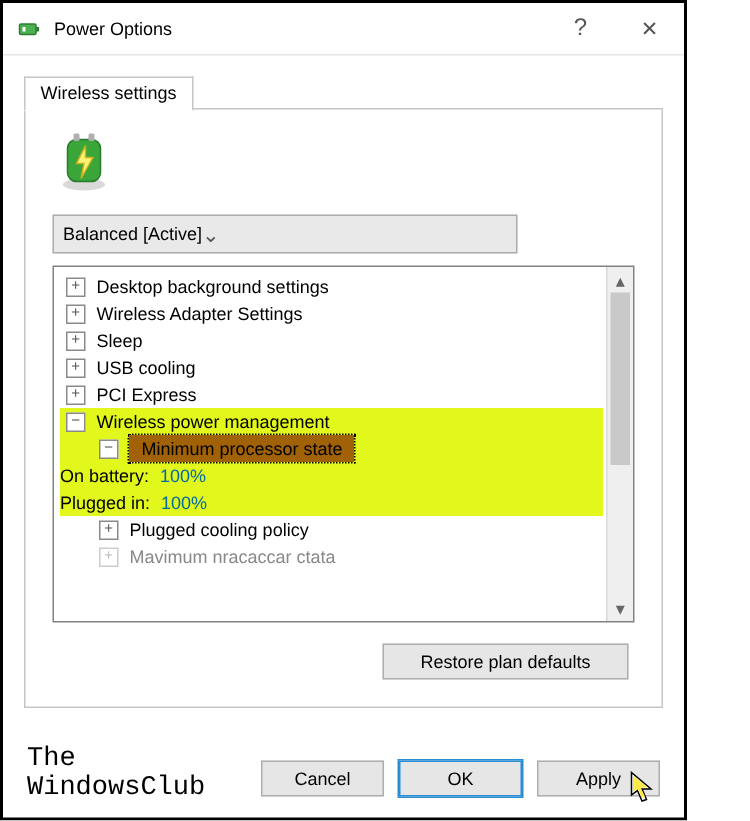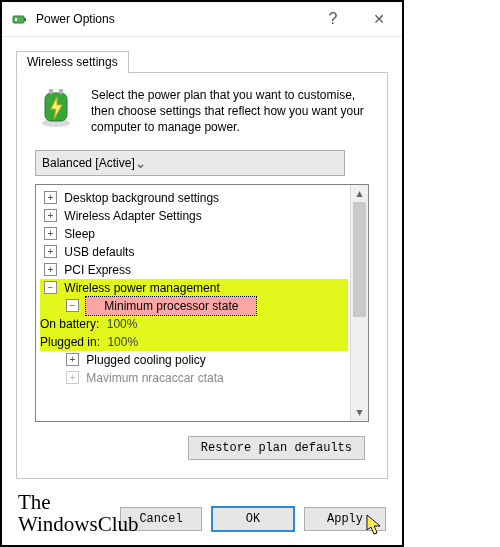--- a/index.html
+++ b/index.html
@@ -1,16 +1,16 @@
 <!DOCTYPE html>
 <html><head>
 <meta charset="utf-8">
 <style>
 html,body{margin:0;padding:0;font-family:"Segoe UI",Tahoma,sans-serif;font-size:12px;color:#000;background:#fff}
-.frame{width:404px;height:547px;border:2px solid #000;box-sizing:border-box;position:relative}
+.frame{width:458px;height:547px;border:2px solid #000;box-sizing:border-box;position:relative}
 .titlebar{height:34px;display:flex;align-items:center;border-bottom:1px solid #e6e6e6}
 .titlebar .icon{width:16px;height:16px;margin:0 8px 0 10px;display:inline-flex;align-items:center;justify-content:center}
 .titlebar .title{flex:1}
 .titlebar .btn{width:46px;height:34px;display:inline-flex;align-items:center;justify-content:center;color:#555}
 .body{padding:14px 14px 8px 14px;position:relative}
 .tabstrip{height:22px;position:relative}
 .tab{position:absolute;left:0;top:0;border:1px solid #c6c6c6;border-bottom:1px solid #fff;background:#fff;padding:3px 10px 4px;z-index:2}
 .tabpanel{border:1px solid #c6c6c6;padding:14px 18px 14px 18px;position:relative;margin-top:-1px;z-index:1}
 .introrow{display:flex;gap:14px;margin-bottom:14px}
 .battery-icon{width:42px;height:42px;flex:none;display:flex;align-items:center;justify-content:center}
@@ -21,29 +21,29 @@
 .vscroll{width:17px;background:#efefef;border-left:1px solid #d9d9d9;display:flex;flex-direction:column;align-items:stretch}
 .vscroll .abtn{height:17px;display:flex;align-items:center;justify-content:center;color:#666}
 .vscroll .track{flex:1;position:relative}
 .vscroll .thumb{position:absolute;left:2px;right:2px;top:0;height:115px;background:#c9c9c9}
 .tv-row{display:flex;align-items:center;gap:2px;white-space:nowrap}
 .tv-row.collapsed{padding-left:4px}
 .expander{width:11px;height:11px;border:1px solid #8a8a8a;display:inline-flex;align-items:center;justify-content:center;font-size:10px;line-height:1;color:#555;background:#fff}
 .ind1{padding-left:26px}
 .ind2{}
 .hl{background:#e2f71c}
-.sel{outline:1px dotted #000;background:#fca5a5;padding:0 18px}
-.link{color:#404040}
+.sel{outline:1px dotted #000;background:#a16207;padding:0 8px}
+.link{color:#0369a1}
 .trunc{color:#888}
 .restore-row{display:flex;justify-content:flex-end;margin:14px 4px 4px 0}
 .btnrow{position:absolute;right:16px;bottom:14px;display:flex;gap:10px}
-button.win{min-width:82px;height:24px;border:1px solid #aeaeae;background:#e6e6e6;font-family:Liberation Mono, monospace;font-size:12px;padding:0 12px}
+button.win{min-width:82px;height:24px;border:1px solid #aeaeae;background:#e6e6e6;font-family:Liberation Sans, sans-serif;font-size:12px;padding:0 12px}
 button.win.default{border:1px solid #2a8dd4;outline:1px solid #2a8dd4}
 button.win.restore{min-width:164px}
-.brand{position:absolute;left:16px;bottom:10px;font-family:Liberation Serif, serif;font-size:21px;line-height:1.05}
+.brand{position:absolute;left:16px;bottom:10px;font-family:Liberation Mono, monospace;font-size:18px;line-height:1.05}
 .cursor{position:absolute;right:18px;bottom:9px;width:18px;height:22px;pointer-events:none}
 </style>
 </head>
 <body>
 
 <div class="frame">
 
   <div class="titlebar">
     <span class="icon">
       <svg width="16" height="16" viewBox="0 0 16 16">
@@ -70,34 +70,33 @@
       <div class="introrow">
         <div class="battery-icon">
           <svg width="42" height="42" viewBox="0 0 42 42">
             <ellipse cx="21" cy="36" rx="14" ry="4" fill="#d9d9d9"></ellipse>
             <rect x="10" y="6" width="22" height="28" rx="6" fill="#3aa63a" stroke="#2a7a2a"></rect>
             <rect x="14" y="2" width="4" height="5" rx="1" fill="#b0b0b0"></rect>
             <rect x="24" y="2" width="4" height="5" rx="1" fill="#b0b0b0"></rect>
             <polygon points="22,10 16,22 21,22 19,32 27,18 22,18" fill="#fff176" stroke="#c9b11a"></polygon>
           </svg>
         </div>
-        <div class="intro">Select the power plan that you want to customise, then choose settings that reflect how you want your computer to manage power.</div>
       </div>
 
       <div class="combo">
         <span>Balanced [Active]</span>
         <span style="font-size:14px;color:#555">⌄</span>
       </div>
 
       <div class="tree-wrap">
         <div class="tree">
           <div class="tv-row collapsed"><span class="expander">+</span>&nbsp;<span>Desktop background settings</span></div>
           <div class="tv-row collapsed"><span class="expander">+</span>&nbsp;<span>Wireless Adapter Settings</span></div>
           <div class="tv-row collapsed"><span class="expander">+</span>&nbsp;<span>Sleep</span></div>
-          <div class="tv-row collapsed"><span class="expander">+</span>&nbsp;<span>USB defaults</span></div>
+          <div class="tv-row collapsed"><span class="expander">+</span>&nbsp;<span>USB cooling</span></div>
           <div class="tv-row collapsed"><span class="expander">+</span>&nbsp;<span>PCI Express</span></div>
 
           <div class="tv-row collapsed hl"><span class="expander">−</span>&nbsp;<span>Wireless power management</span></div>
           <div class="tv-row ind1 hl"><span class="expander">−</span>&nbsp;<span class="sel">Minimum processor state</span></div>
           <div class="tv-row ind2 hl"><span>On battery:</span>&nbsp;<span class="link">100%</span></div>
           <div class="tv-row ind2 hl"><span>Plugged in:</span>&nbsp;<span class="link">100%</span></div>
           <div class="tv-row ind1"><span class="expander">+</span>&nbsp;<span>Plugged cooling policy</span></div>
           <div class="tv-row ind1 trunc"><span class="expander" style="border-color:#ccc;color:#bbb">+</span>&nbsp;<span>Mavimum nracaccar ctata</span></div>
         </div>
         <div class="vscroll">

